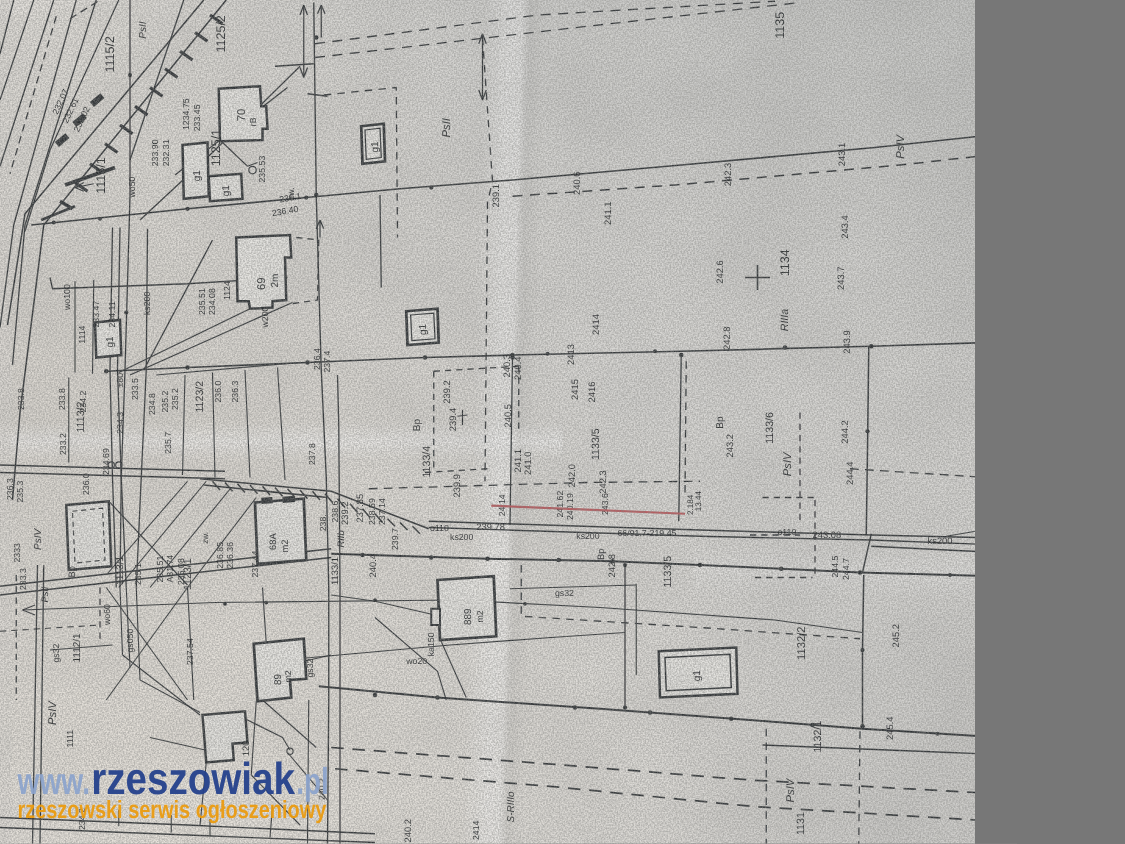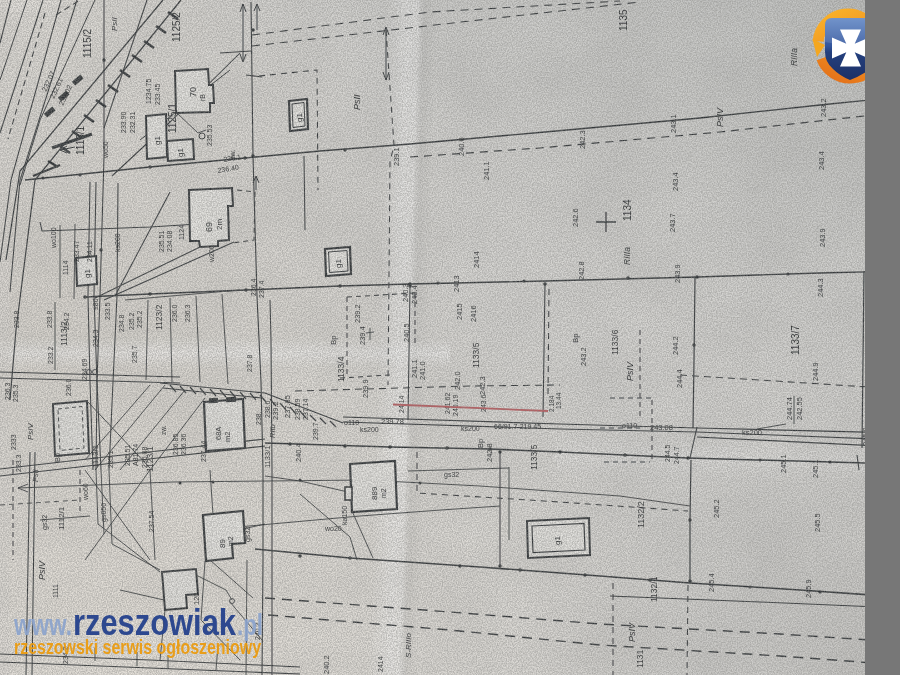--- a/index.html
+++ b/index.html
@@ -1,16 +1,16 @@
 <!DOCTYPE html>
 <html><head>
 <meta charset="utf-8">
 <style>
 html,body{margin:0;padding:0;background:#777;}
-#page{width:865px;height:675px;position:relative;overflow:hidden;font-family:"Liberation Sans",sans-serif;text-decoration:underline;}
+#page{width:780px;height:675px;position:relative;overflow:hidden;font-family:"Liberation Sans",sans-serif;text-decoration:underline;}
 svg{display:block;}
 text{font-family:"Liberation Sans",sans-serif;}
 </style>
 </head>
 <body>
 <div id="page">
 <svg width="900" height="675" viewBox="0 0 900 675">
 <defs>
 <radialGradient id="gBL" cx="0.13" cy="0.95" r="0.65">
 <stop offset="0" stop-color="#efeae2" stop-opacity="0.95"></stop>

